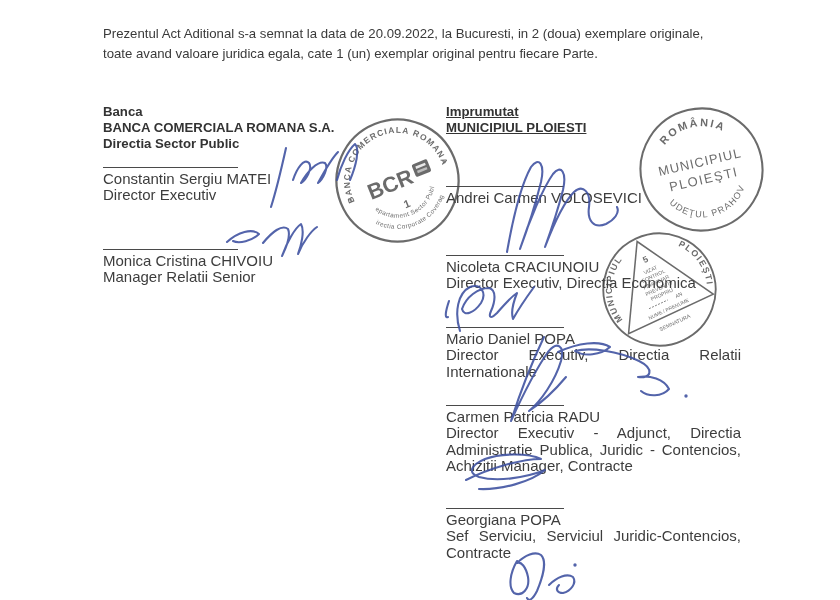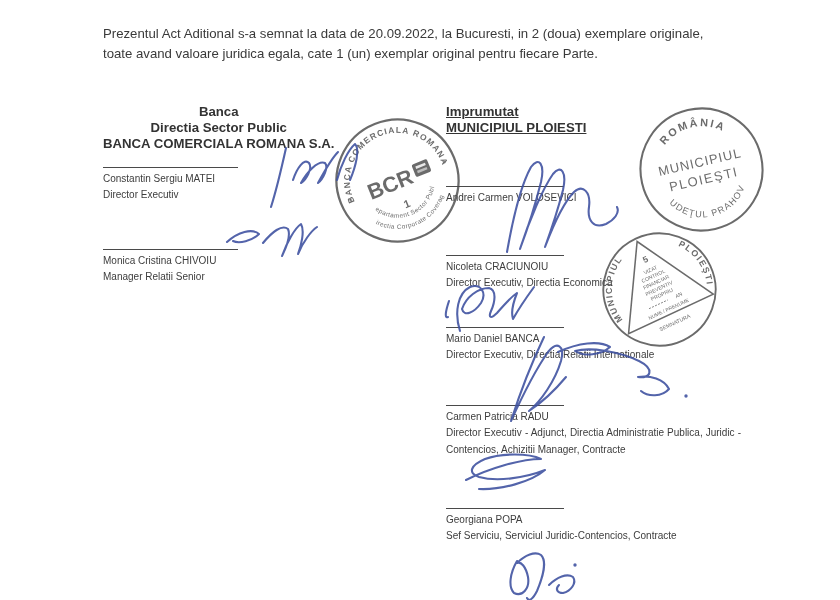--- a/index.html
+++ b/index.html
@@ -7,42 +7,42 @@
   body {
     background:#ffffff;
     font-family:"Liberation Sans", sans-serif;
     color:#3d3d3d;
     position:relative;
     overflow:hidden;
   }
   .abs { position:absolute; }
   .hdr { left:103px; top:24px; width:680px; font-size:13.2px; line-height:19.5px; color:#3a3a3a; }
   .col-head { font-weight:bold; font-size:13.2px; line-height:15.8px; color:#333; }
-  .sig-block { font-size:10px; line-height:16.3px; }
+  .sig-block { font-size:15px; line-height:16.3px; }
   .sig-line { border-top:1.4px solid #4a4a4a; margin-bottom:3px; }
   .sig-line.left-w { width:135px; }
   .sig-line.right-w { width:118px; }
   .name { white-space:nowrap; }
   .title-just { text-align:justify; }
   .stamp { position:absolute; pointer-events:none; opacity:0.8; }
   .sig-overlay { position:absolute; left:0; top:0; pointer-events:none; }
   svg text { font-family:"Liberation Sans", sans-serif; fill:#474747; }
 </style>
 </head>
 <body>
 
 <div class="abs hdr">
   <div>Prezentul Act Aditional s-a semnat la data de 20.09.2022, la Bucuresti, in 2 (doua) exemplare originale,</div>
   <div>toate avand valoare juridica egala, cate 1 (un) exemplar original pentru fiecare Parte.</div>
 </div>
 
-<div class="abs col-head" style="left:103px; top:104px;text-align:center;">
+<div class="abs col-head" style="left:103px; top:104px;">
   <div>Banca</div>
+  <div>BANCA COMERCIALA ROMANA S.A.</div>
   <div>Directia Sector Public</div>
-  <div>BANCA COMERCIALA ROMANA S.A.</div>
 </div>
 
 <div class="abs sig-block" style="left:103px; top:167px; width:300px;">
   <div class="sig-line left-w"></div>
   <div class="name">Constantin Sergiu MATEI</div>
   <div>Director Executiv</div>
 </div>
 
 <div class="abs sig-block" style="left:103px; top:249px; width:300px;">
   <div class="sig-line left-w"></div>
@@ -61,21 +61,21 @@
 </div>
 
 <div class="abs sig-block" style="left:446px; top:255px; width:295px;">
   <div class="sig-line right-w"></div>
   <div class="name">Nicoleta CRACIUNOIU</div>
   <div>Director Executiv, Directia Economica</div>
 </div>
 
 <div class="abs sig-block" style="left:446px; top:327px; width:295px;">
   <div class="sig-line right-w"></div>
-  <div class="name">Mario Daniel BANCA</div>
+  <div class="name">Mario Daniel POPA</div>
   <div class="title-just">Director Executiv, Directia Relatii Internationale</div>
 </div>
 
 <div class="abs sig-block" style="left:446px; top:405px; width:295px;">
   <div class="sig-line right-w"></div>
   <div class="name">Carmen Patricia RADU</div>
   <div class="title-just">Director Executiv - Adjunct, Directia Administratie Publica, Juridic - Contencios, Achizitii Manager, Contracte</div>
 </div>
 
 <div class="abs sig-block" style="left:446px; top:508px; width:295px;">

